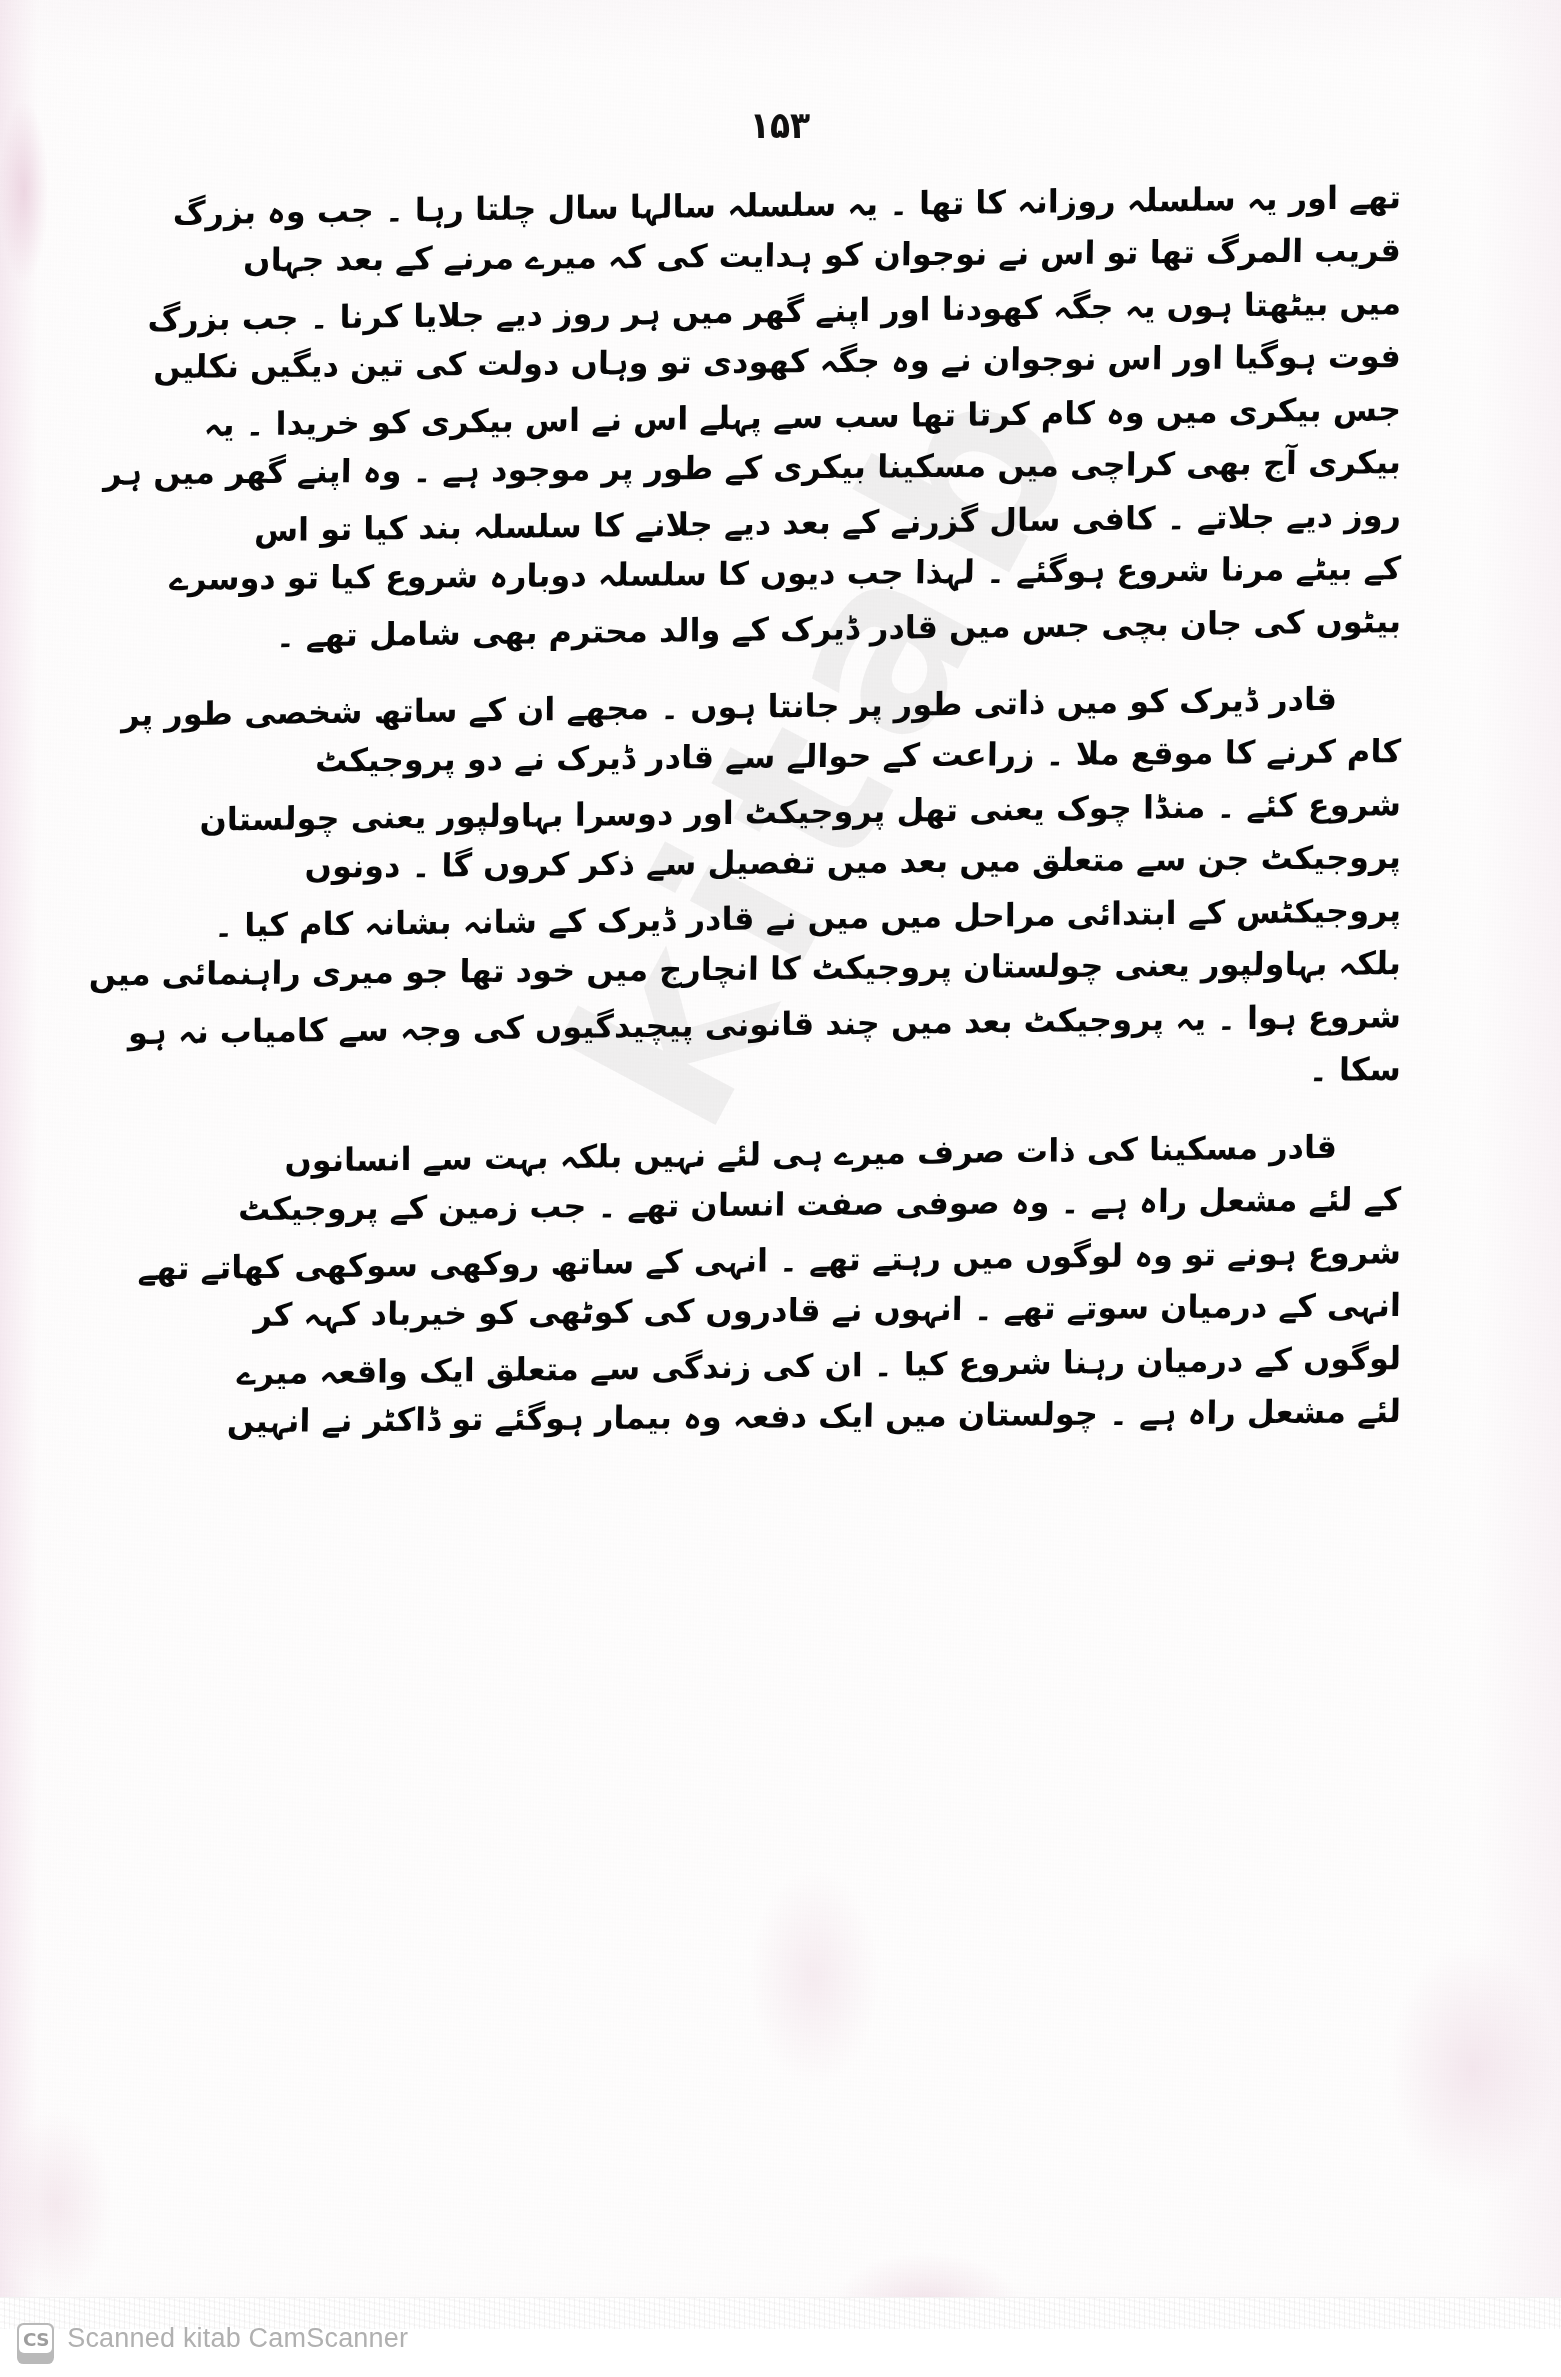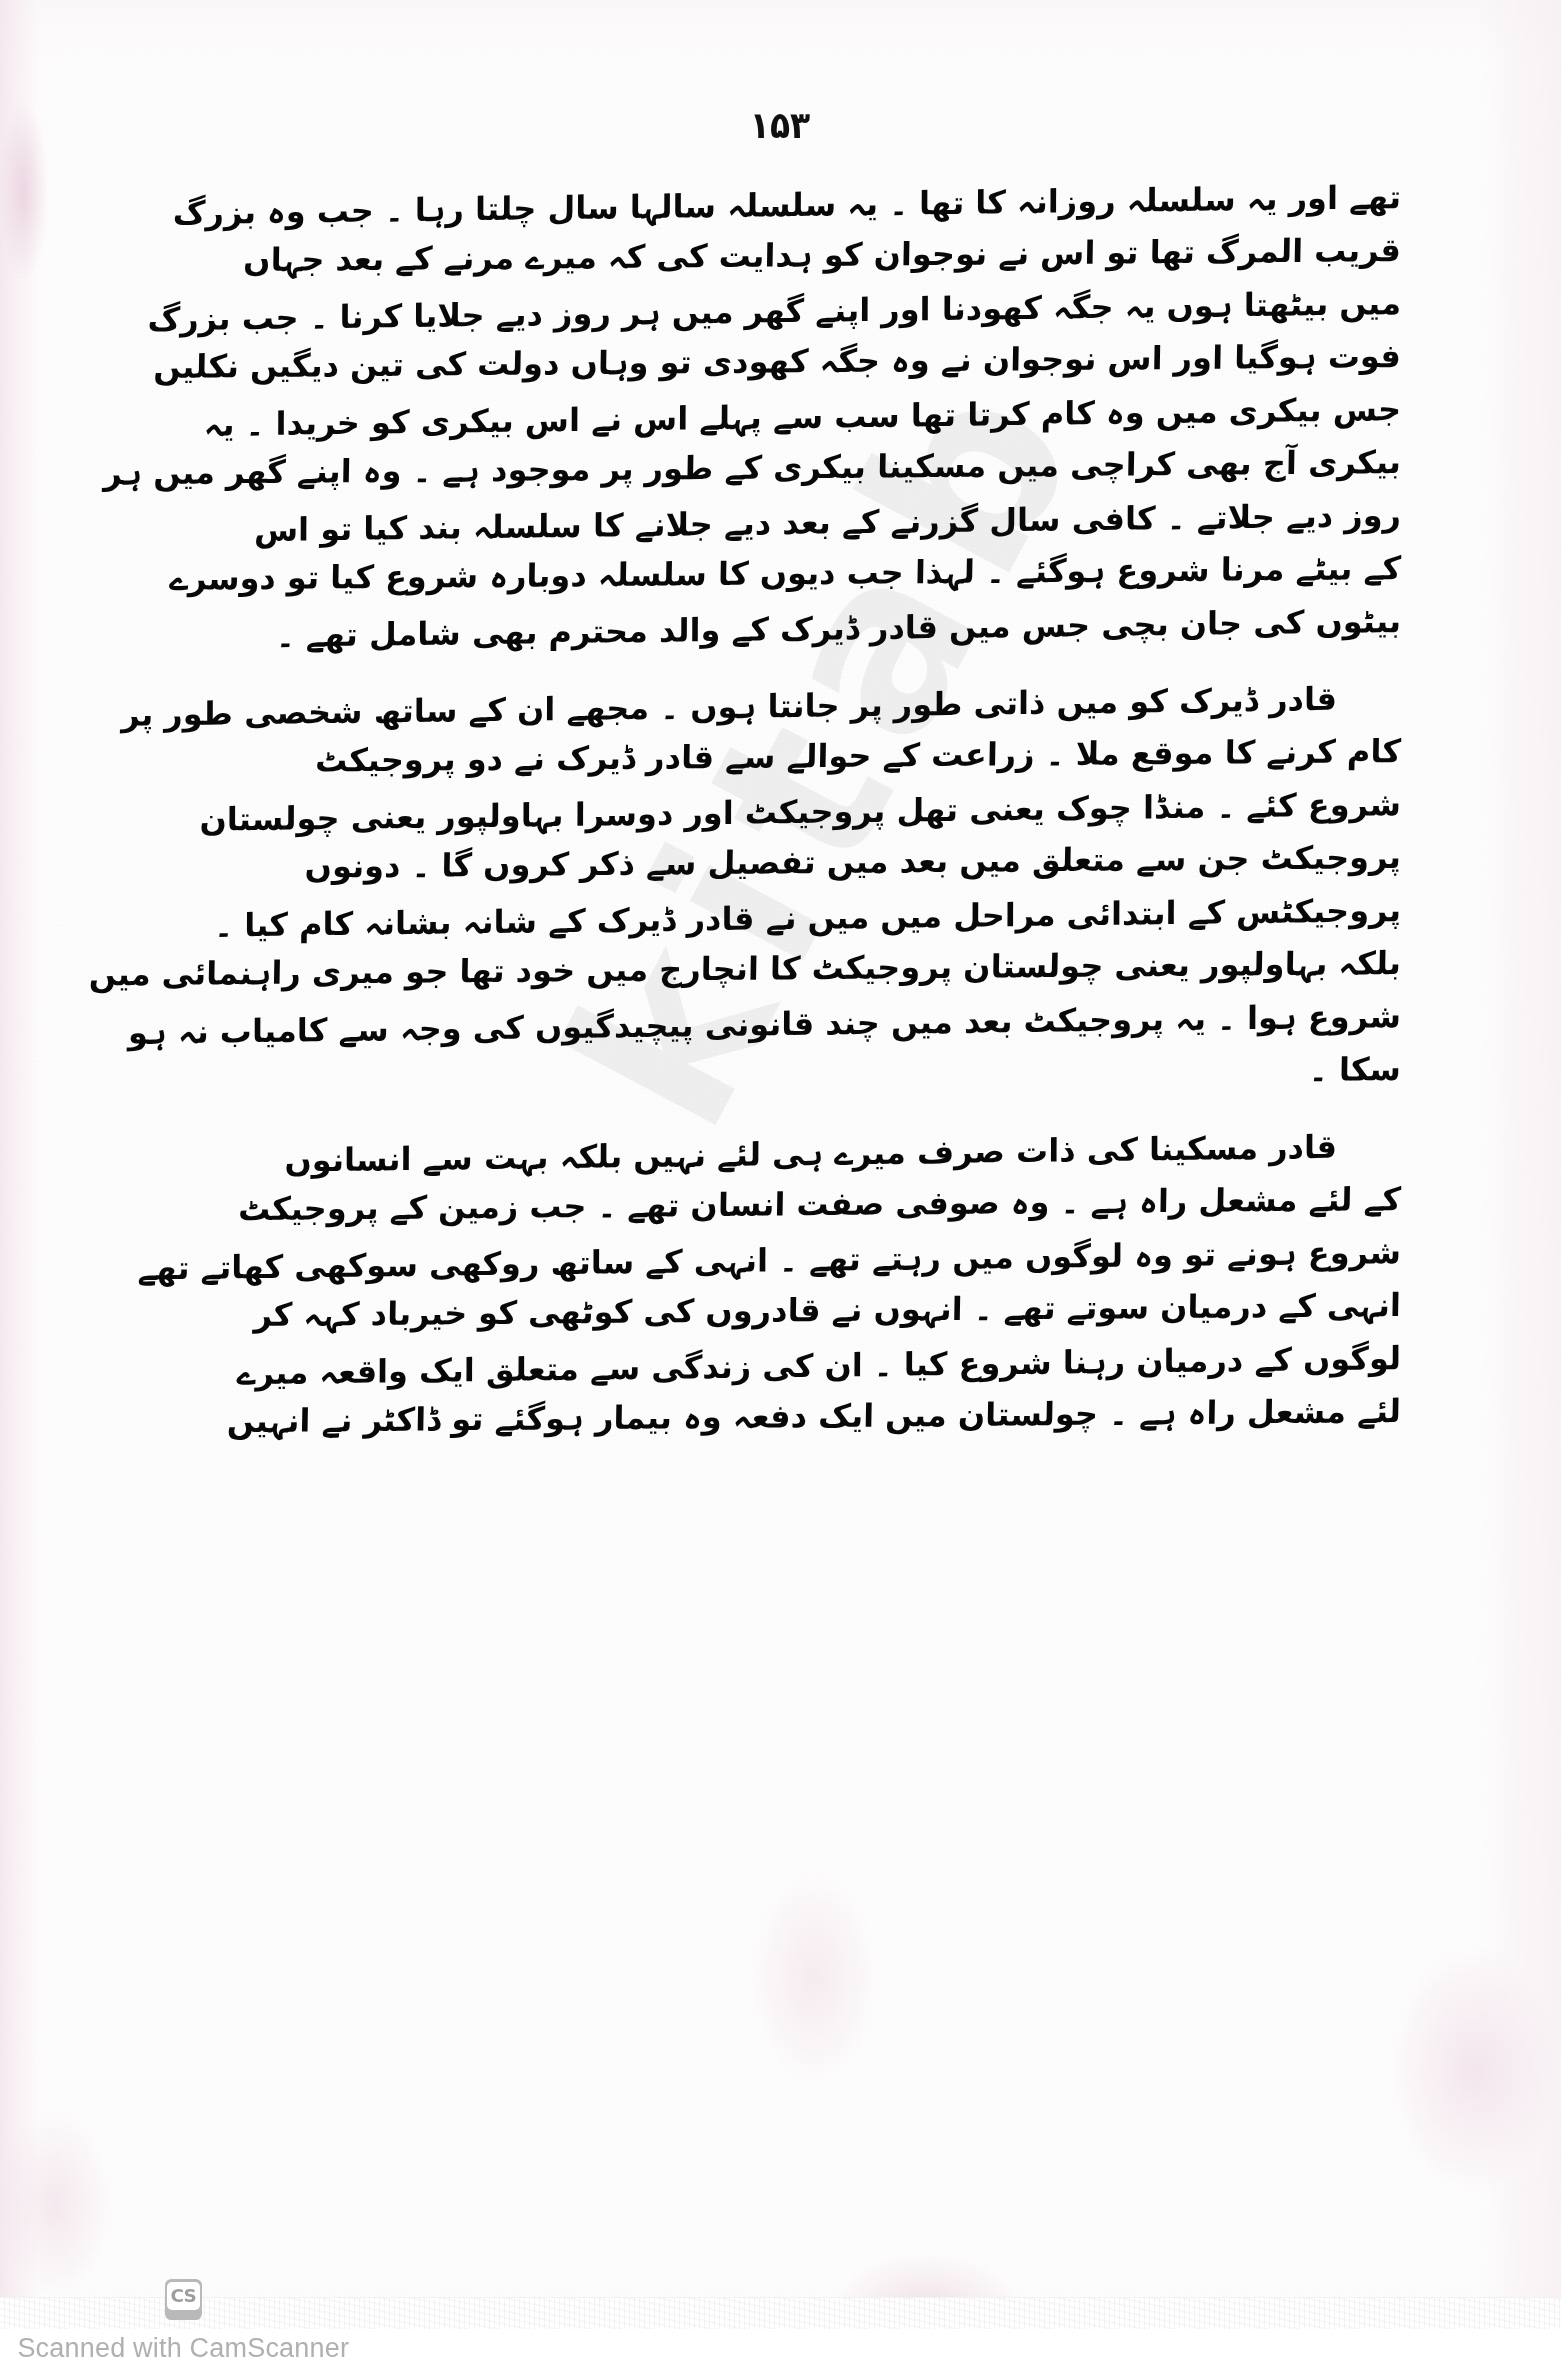--- a/index.html
+++ b/index.html
@@ -141,24 +141,22 @@
     height: 79px;
     background: #ffffff;
     border-top: 0.7px solid rgba(0,0,0,0.05);
     z-index: 4;
   }
   .footer-inner {
     position: absolute;
     left: 18.4px;
     bottom: 12.8px;
     display: flex;
-    align-items: center;
     gap: 12.8px;
     direction: ltr;
-    flex-direction: column;
   }
   .cs-logo {
     position: relative;
     width: 37px;
     height: 41px;
     border-radius: 6.4px;
     background: #b9b9b9;
     display: flex;
     align-items: flex-start;
     justify-content: center;
@@ -252,18 +250,18 @@
     </div>
 
   </div>
 
   <div class="footer-band">
     <div class="footer-grain"></div>
     <div class="footer-inner">
       <div class="cs-logo">
         <div class="cs-inner">CS</div>
       </div>
-      <div class="footer-text">Scanned with CamScanner</div>
+      <div class="footer-text">Scanned kitab CamScanner</div>
     </div>
   </div>
 
 </div>
 
 
 </body></html>

